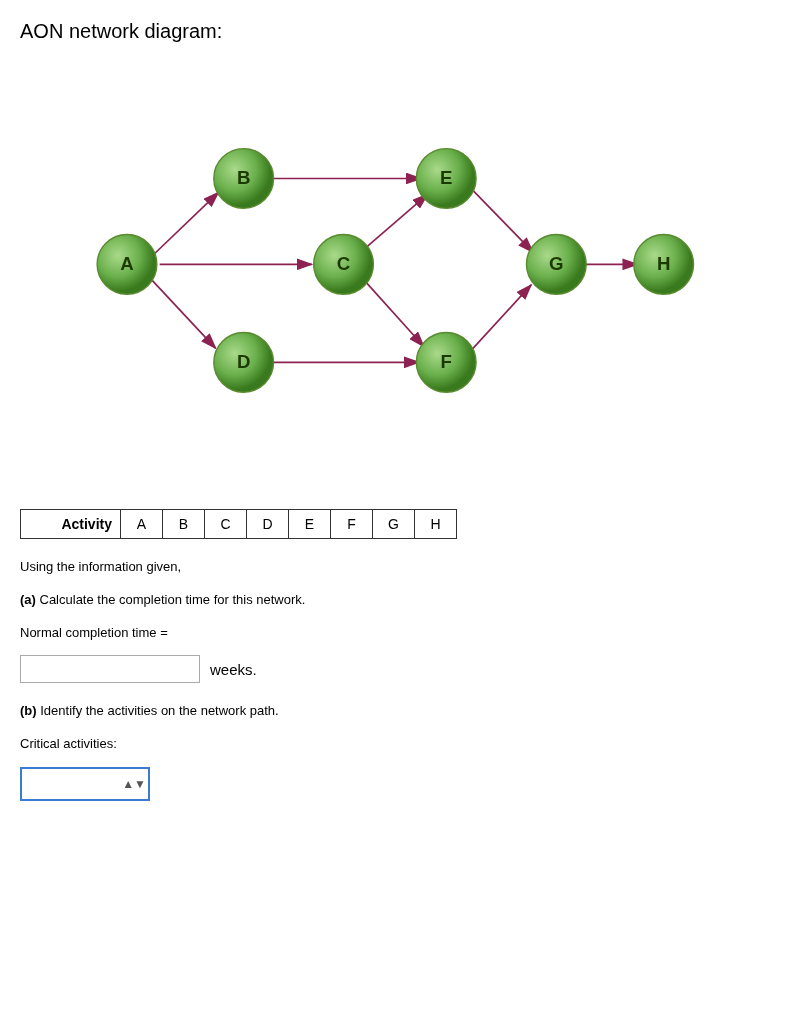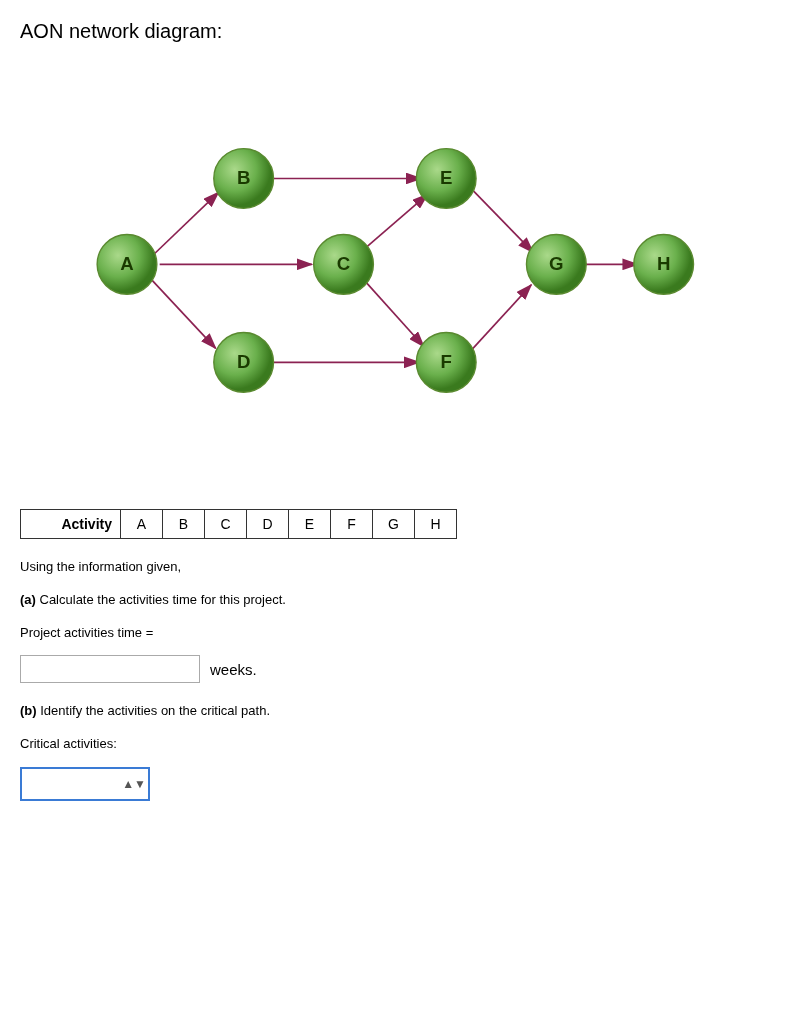--- a/index.html
+++ b/index.html
@@ -177,32 +177,32 @@
       <td>F</td>
       <td>G</td>
       <td>H</td>
     </tr>
   </tbody>
 </table>
 
 <p class="section-text">Using the information given,</p>
 
 <p class="section-text">
-  <span class="bold">(a)</span><span> Calculate the activities time for this project.</span>
+  <span class="bold">(a)</span><span> Calculate the completion time for this network.</span>
 </p>
 
-<p class="section-text">Project activities time =</p>
+<p class="section-text">Normal completion time =</p>
 
 <div class="input-line">
   <input type="text" class="answer-input" style="">
   <span>weeks.</span>
 </div>
 
 <p class="section-text">
-  <span class="bold">(b)</span><span> Identify the activities on the critical path.</span>
+  <span class="bold">(b)</span><span> Identify the activities on the network path.</span>
 </p>
 
 <p class="section-text">Critical activities:</p>
 
 <div class="input-line">
   <div class="select-wrapper">
     <select class="answer-select">
       <option value=""></option>
       <option value="A,C,F,G,H">A, C, F, G, H</option>
       <option value="A,B,E,G,H">A, B, E, G, H</option>

